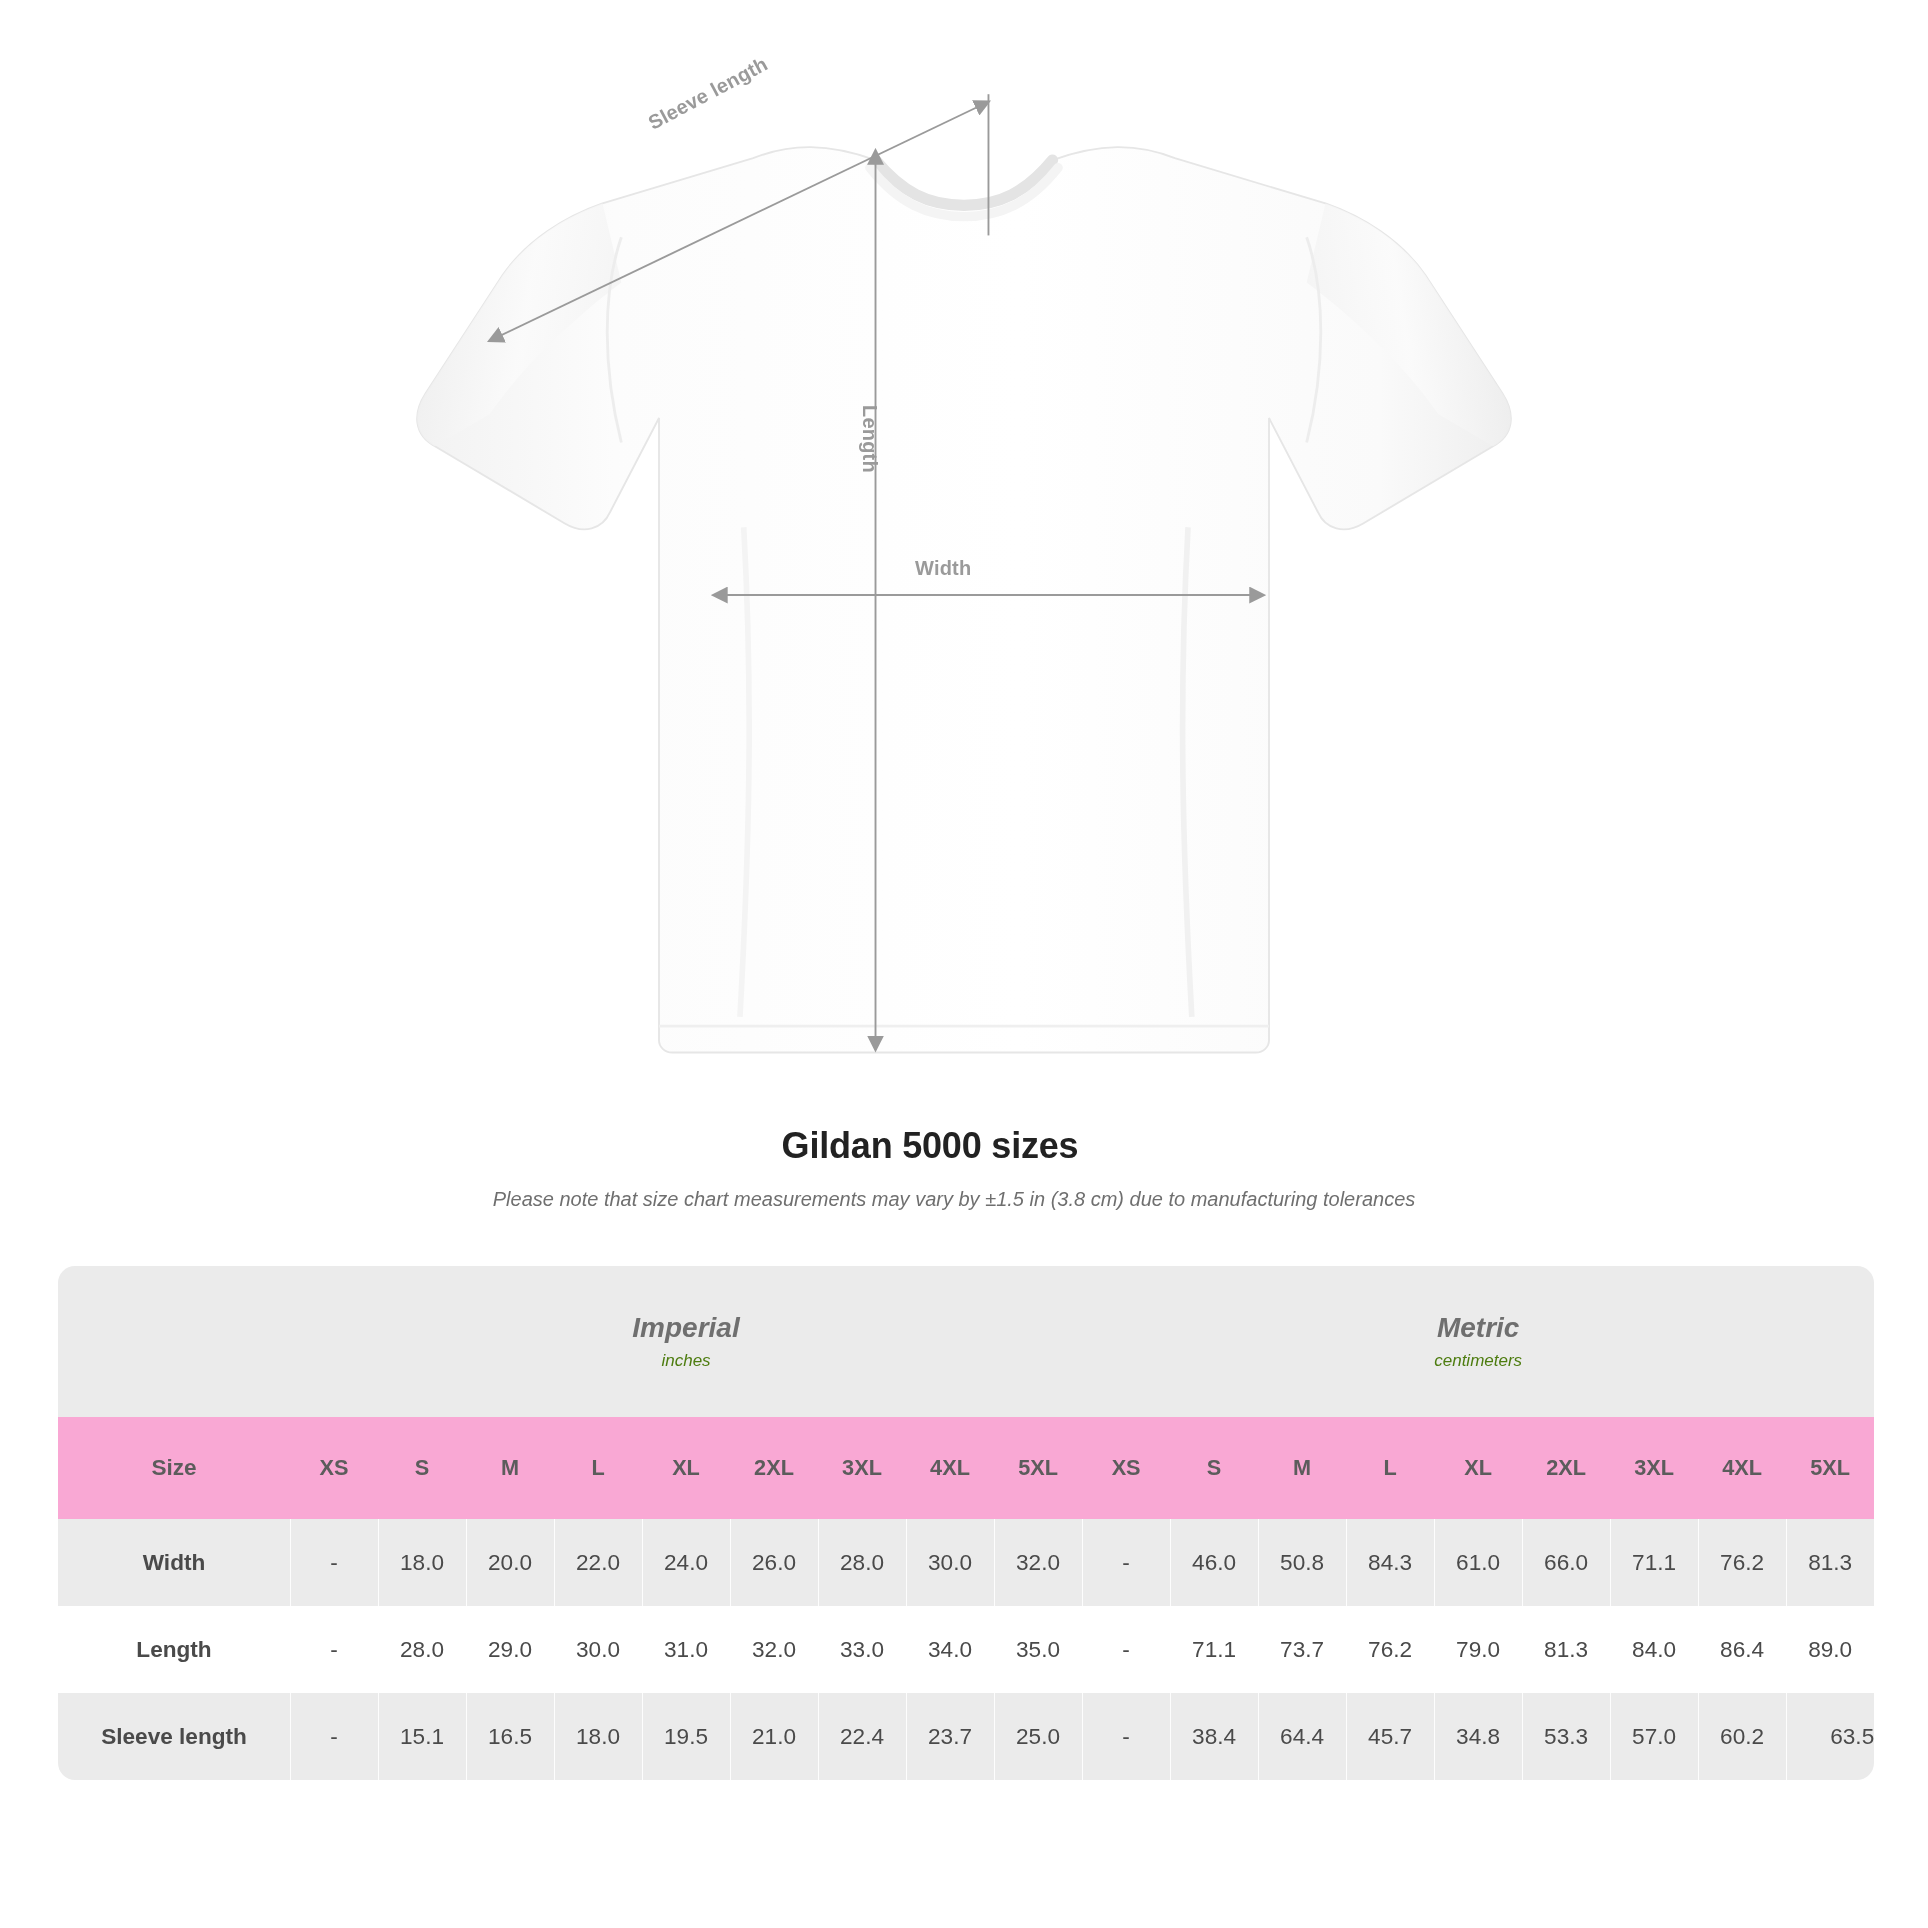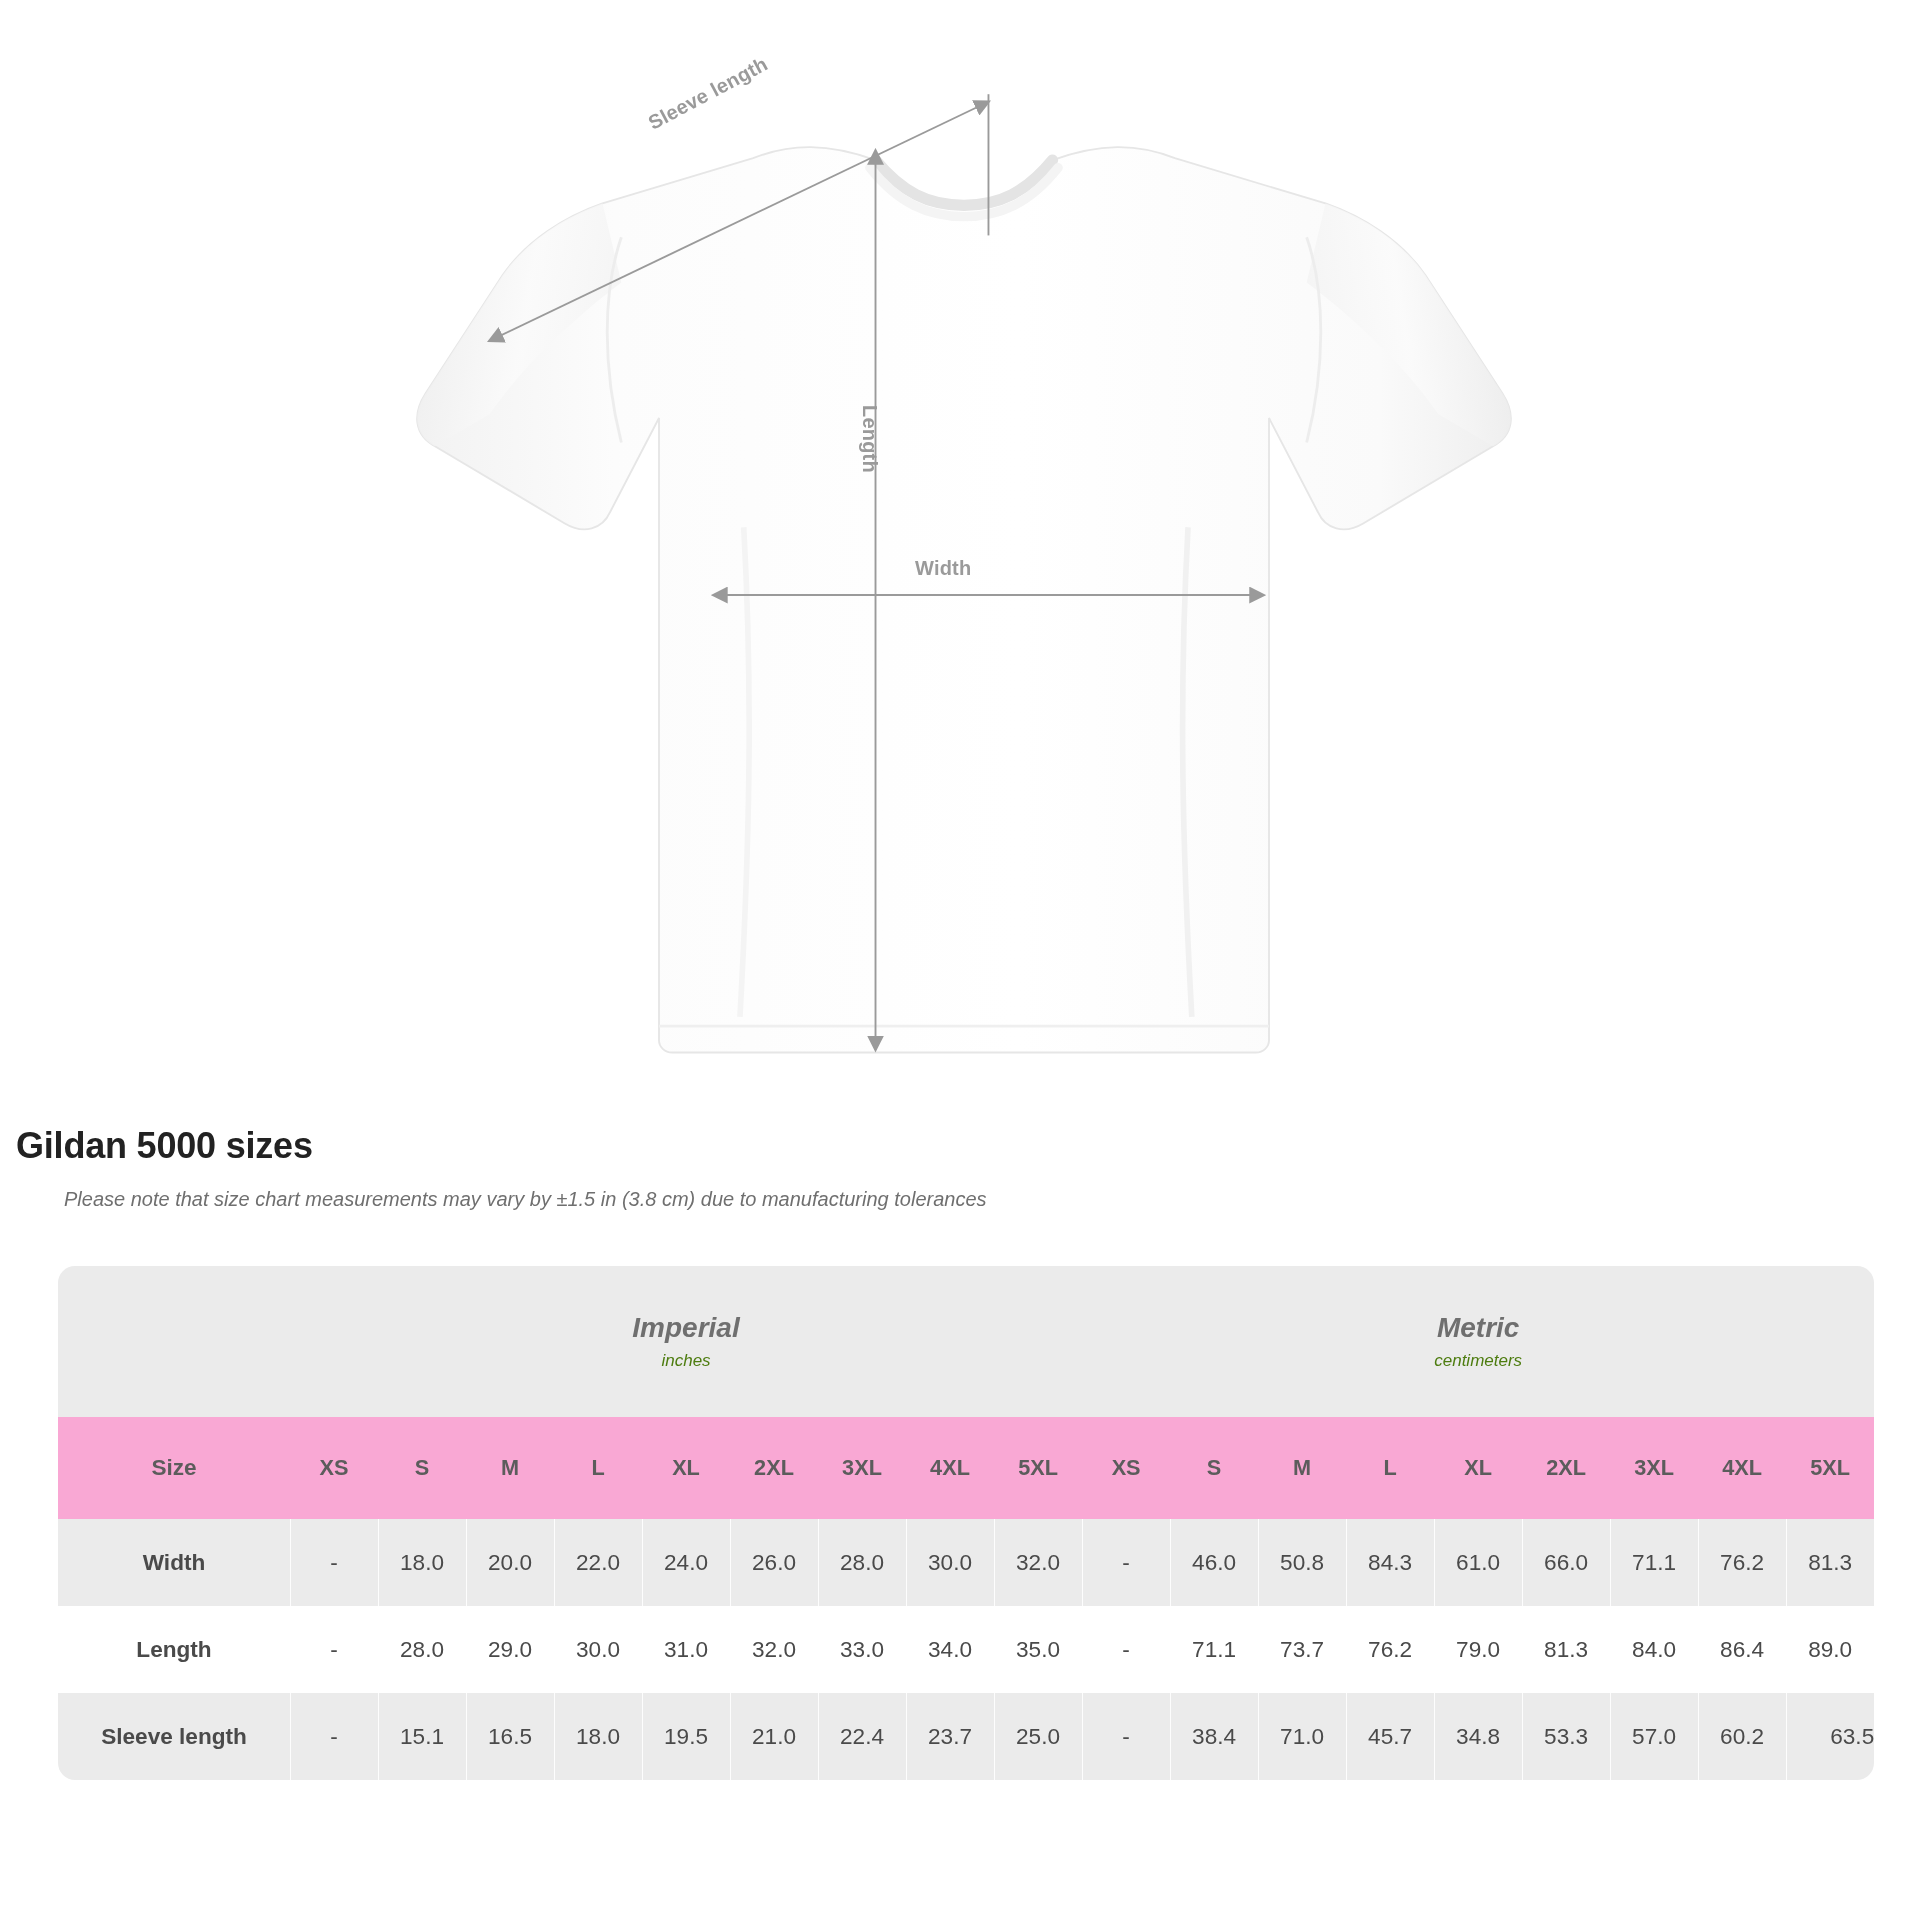--- a/index.html
+++ b/index.html
@@ -61,24 +61,24 @@
     transform-origin: left top;
   }
   .label-width {
     left: 915px;
     top: 557px;
   }
 
   
   .title-block {
     position: absolute;
-    left: 16px;
+    left: 0;
     top: 1125px;
     width: 1860px;
-    text-align: left;
+    text-align: center;
   }
   .chart-title {
     font-size: 36px;
     font-weight: bold;
     color: #222222;
     margin: 0;
     letter-spacing: -0.2px;
   }
   .chart-note {
     margin-top: 21px;
@@ -375,21 +375,21 @@
         <td class="cell-sep">15.1</td>
         <td class="cell-sep">16.5</td>
         <td class="cell-sep">18.0</td>
         <td class="cell-sep">19.5</td>
         <td class="cell-sep">21.0</td>
         <td class="cell-sep">22.4</td>
         <td class="cell-sep">23.7</td>
         <td class="cell-sep">25.0</td>
         <td class="cell-sep">-</td>
         <td class="cell-sep">38.4</td>
-        <td class="cell-sep">71.0</td>
+        <td class="cell-sep">64.4</td>
         <td class="cell-sep">45.7</td>
         <td class="cell-sep">34.8</td>
         <td class="cell-sep">53.3</td>
         <td class="cell-sep">57.0</td>
         <td class="cell-sep">60.2</td>
         <td class="cell-sep lastcell">63.5</td>
       </tr>
     </tbody>
       </table>
   </div>

